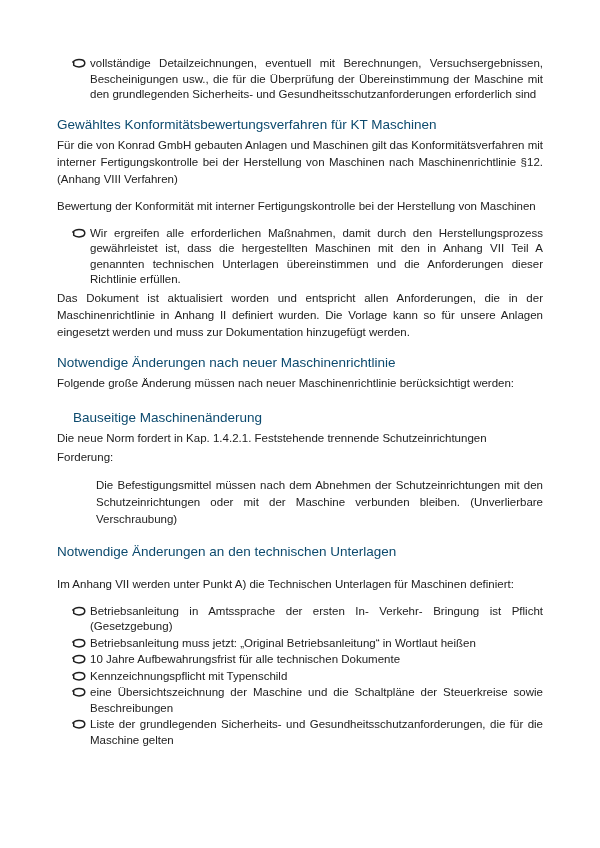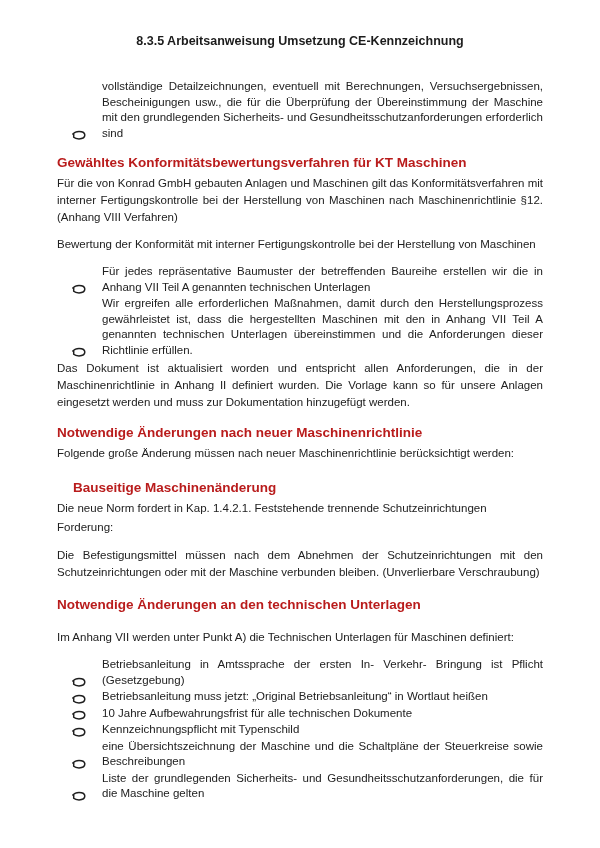--- a/index.html
+++ b/index.html
@@ -8,45 +8,44 @@
     padding:30px 57px 20px 57px;
     background:#ffffff;
     font-family:"Liberation Sans","DejaVu Sans",sans-serif;
     font-size:11.5px;color:#212121;overflow:hidden;
   }
   .doc-title{
     text-align:center;font-weight:bold;font-size:12.5px;line-height:23px;
     color:#1c1c1c;
   }
   .sec-heading{
-    color:#b91c1c;font-weight:bold;font-size:13.5px;line-height:17px;
+    color:#0c4a6e;font-weight:normal;font-size:13.5px;line-height:17px;
     margin:13px 0 4px 0;
   }
   .para{
     text-align:justify;line-height:17px;margin:2px 0 0 0;
   }
   .underlined{
     line-height:16px;margin:10px 0 2px 0;
   }
   .blist{margin:12px 0 0 15px;}
   .bitem{
-    display:flex;gap:16px;line-height:15.5px;text-align:justify;margin:0 0 1px 0;align-items:flex-end;
+    display:flex;gap:4px;line-height:15.5px;text-align:justify;margin:0 0 1px 0;
   }
   .bicon{flex:0 0 14px;padding-top:2px;color:#1f1f1f;}
   .bicon svg{display:block;}
   .btext{flex:1;}
   .intro-gap{height:14px;}
 </style>
 </head>
 <body>
 
 <div class="page">
 
   <div class="doc-title">
-    <div>8.3.5 Arbeitsanweisung Umsetzung CE-Kennzeichnung</div>
   </div>
 
   <div class="intro-gap"></div>
 
   <div class="blist">
     <div class="bitem">
       <span class="bicon">
         <svg width="14" height="11" viewBox="0 0 14 11">
             <path d="M1.4 3.6 C2.4 2.2 4.6 1.4 7 1.4 C10.6 1.4 12.8 2.9 12.8 5.1 C12.8 7.3 10.6 8.9 7 8.9 C4.7 8.9 2.7 8.3 1.7 7.3 L1.7 3.9 L0.2 3.9" fill="none" stroke="currentColor" stroke-width="1.5" stroke-linejoin="round"></path>
           </svg>
@@ -59,41 +58,33 @@
   <div class="para">Für die von Konrad GmbH gebauten Anlagen und Maschinen gilt das Konformitätsverfahren mit interner Fertigungskontrolle bei der Herstellung von Maschinen nach Maschinenrichtlinie §12. (Anhang VIII Verfahren)</div>
   <div class="underlined">Bewertung der Konformität mit interner Fertigungskontrolle bei der Herstellung von Maschinen</div>
 
   <div class="blist">
     <div class="bitem">
       <span class="bicon">
         <svg width="14" height="11" viewBox="0 0 14 11">
             <path d="M1.4 3.6 C2.4 2.2 4.6 1.4 7 1.4 C10.6 1.4 12.8 2.9 12.8 5.1 C12.8 7.3 10.6 8.9 7 8.9 C4.7 8.9 2.7 8.3 1.7 7.3 L1.7 3.9 L0.2 3.9" fill="none" stroke="currentColor" stroke-width="1.5" stroke-linejoin="round"></path>
           </svg>
       </span>
-      <span class="btext">Für jedes repräsentative Baumuster der betreffenden Baureihe erstellen wir die in Anhang VII Teil A genannten technischen Unterlagen</span>
-    </div>
-    <div class="bitem">
-      <span class="bicon">
-        <svg width="14" height="11" viewBox="0 0 14 11">
-            <path d="M1.4 3.6 C2.4 2.2 4.6 1.4 7 1.4 C10.6 1.4 12.8 2.9 12.8 5.1 C12.8 7.3 10.6 8.9 7 8.9 C4.7 8.9 2.7 8.3 1.7 7.3 L1.7 3.9 L0.2 3.9" fill="none" stroke="currentColor" stroke-width="1.5" stroke-linejoin="round"></path>
-          </svg>
-      </span>
       <span class="btext">Wir ergreifen alle erforderlichen Maßnahmen, damit durch den Herstellungsprozess gewährleistet ist, dass die hergestellten Maschinen mit den in Anhang VII Teil A genannten technischen Unterlagen übereinstimmen und die Anforderungen dieser Richtlinie erfüllen.</span>
     </div>
   </div>
 
   <div class="para">Das Dokument ist aktualisiert worden und entspricht allen Anforderungen, die in der Maschinenrichtlinie in Anhang II definiert wurden. Die Vorlage kann so für unsere Anlagen eingesetzt werden und muss zur Dokumentation hinzugefügt werden.</div>
 
   <div class="sec-heading">Notwendige Änderungen nach neuer Maschinenrichtlinie</div>
   <div class="para">Folgende große Änderung müssen nach neuer Maschinenrichtlinie berücksichtigt werden:</div>
 
   <div class="sec-heading" style="margin-top:17px;padding-left:16px;">Bauseitige Maschinenänderung</div>
   <div class="para">Die neue Norm fordert in Kap. 1.4.2.1. Feststehende trennende Schutzeinrichtungen</div>
   <div class="underlined" style="margin-top:2px;">Forderung:</div>
-  <div class="para" style="margin-top:12px;">Die Befestigungsmittel müssen nach dem Abnehmen der Schutzeinrichtungen mit den Schutzeinrichtungen oder mit der Maschine verbunden bleiben. (Unverlierbare Verschraubung)</div>
+  <div class="para" style="margin-top:12px;margin-left:39px;">Die Befestigungsmittel müssen nach dem Abnehmen der Schutzeinrichtungen mit den Schutzeinrichtungen oder mit der Maschine verbunden bleiben. (Unverlierbare Verschraubung)</div>
 
   <div class="sec-heading" style="margin-top:15px;">Notwendige Änderungen an den technischen Unterlagen</div>
   <div class="underlined" style="margin-top:16px;">Im Anhang VII werden unter Punkt A) die Technischen Unterlagen für Maschinen definiert:</div>
 
   <div class="blist">
     <div class="bitem">
       <span class="bicon">
         <svg width="14" height="11" viewBox="0 0 14 11">
             <path d="M1.4 3.6 C2.4 2.2 4.6 1.4 7 1.4 C10.6 1.4 12.8 2.9 12.8 5.1 C12.8 7.3 10.6 8.9 7 8.9 C4.7 8.9 2.7 8.3 1.7 7.3 L1.7 3.9 L0.2 3.9" fill="none" stroke="currentColor" stroke-width="1.5" stroke-linejoin="round"></path>
           </svg>

